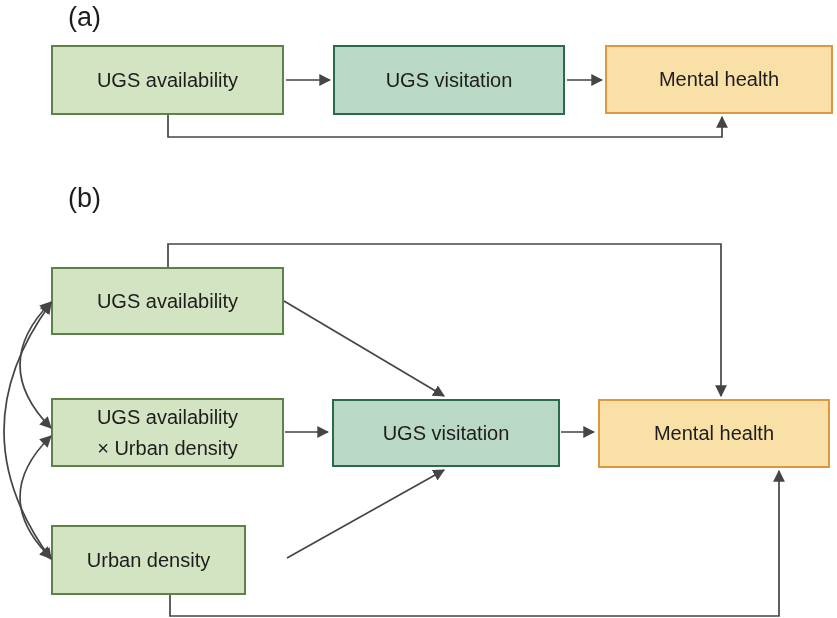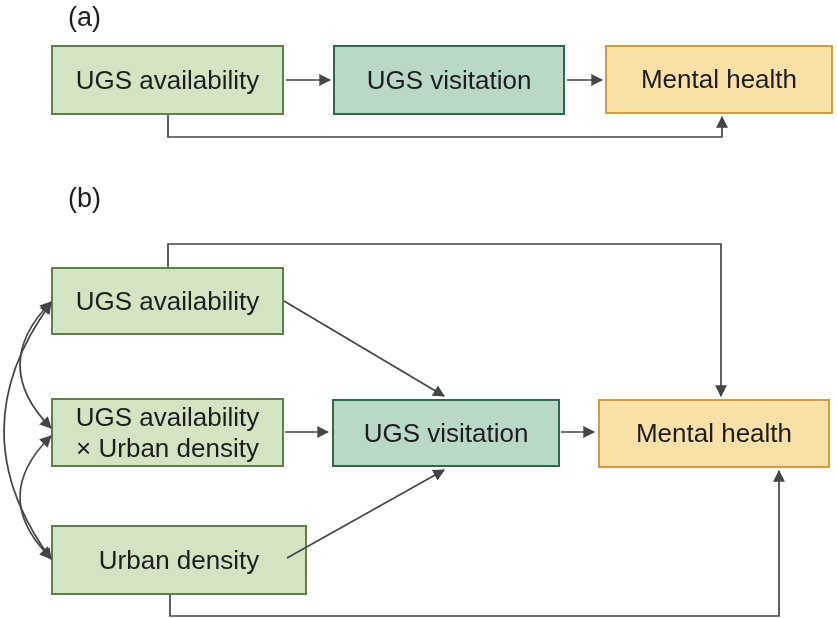--- a/index.html
+++ b/index.html
@@ -16,21 +16,21 @@
     font-size:27px;
     line-height:30px;
     color:var(--text,#1d1d1d);
   }
   .box{
     position:absolute;
     display:flex;
     align-items:center;
     justify-content:center;
     text-align:center;
-    font-size:26px;
+    font-size:20px;
     line-height:31px;
     white-space:pre-line;
     box-sizing:border-box;
     border:2px solid #000;
   }
   .box.green{
     background:var(--green-fill,#d3e4c3);
     border-color:var(--green-border,#5d8148);
   }
   .box.teal{
@@ -68,21 +68,21 @@
 
   <div class="box orange" style="left:605px;top:45px;width:228px;height:69px;">Mental health</div>
 
   <div class="panel-label" style="left:68px;top:183px;">(b)</div>
 
   <div class="box green" style="left:51px;top:267px;width:233px;height:68px;">UGS availability</div>
 
   <div class="box green" style="left:51px;top:398px;width:233px;height:69px;">UGS availability
 × Urban density</div>
 
-  <div class="box green" style="left:51px;top:525px;width:256px;height:70px;">Urban density</div>
+  <div class="box green" style="left:51px;top:525px;width:195px;height:70px;">Urban density</div>
 
   <div class="box teal" style="left:332px;top:399px;width:228px;height:68px;">UGS visitation</div>
 
   <div class="box orange" style="left:598px;top:399px;width:232px;height:69px;">Mental health</div>
 
   <svg class="arrows" width="837" height="618" viewBox="0 0 837 618">
     <defs>
       <marker id="ah" viewBox="0 0 10 10" refX="9" refY="5" markerWidth="7" markerHeight="7" orient="auto-start-reverse">
         <path d="M0,0 L10,5 L0,10 z"></path>
       </marker>

